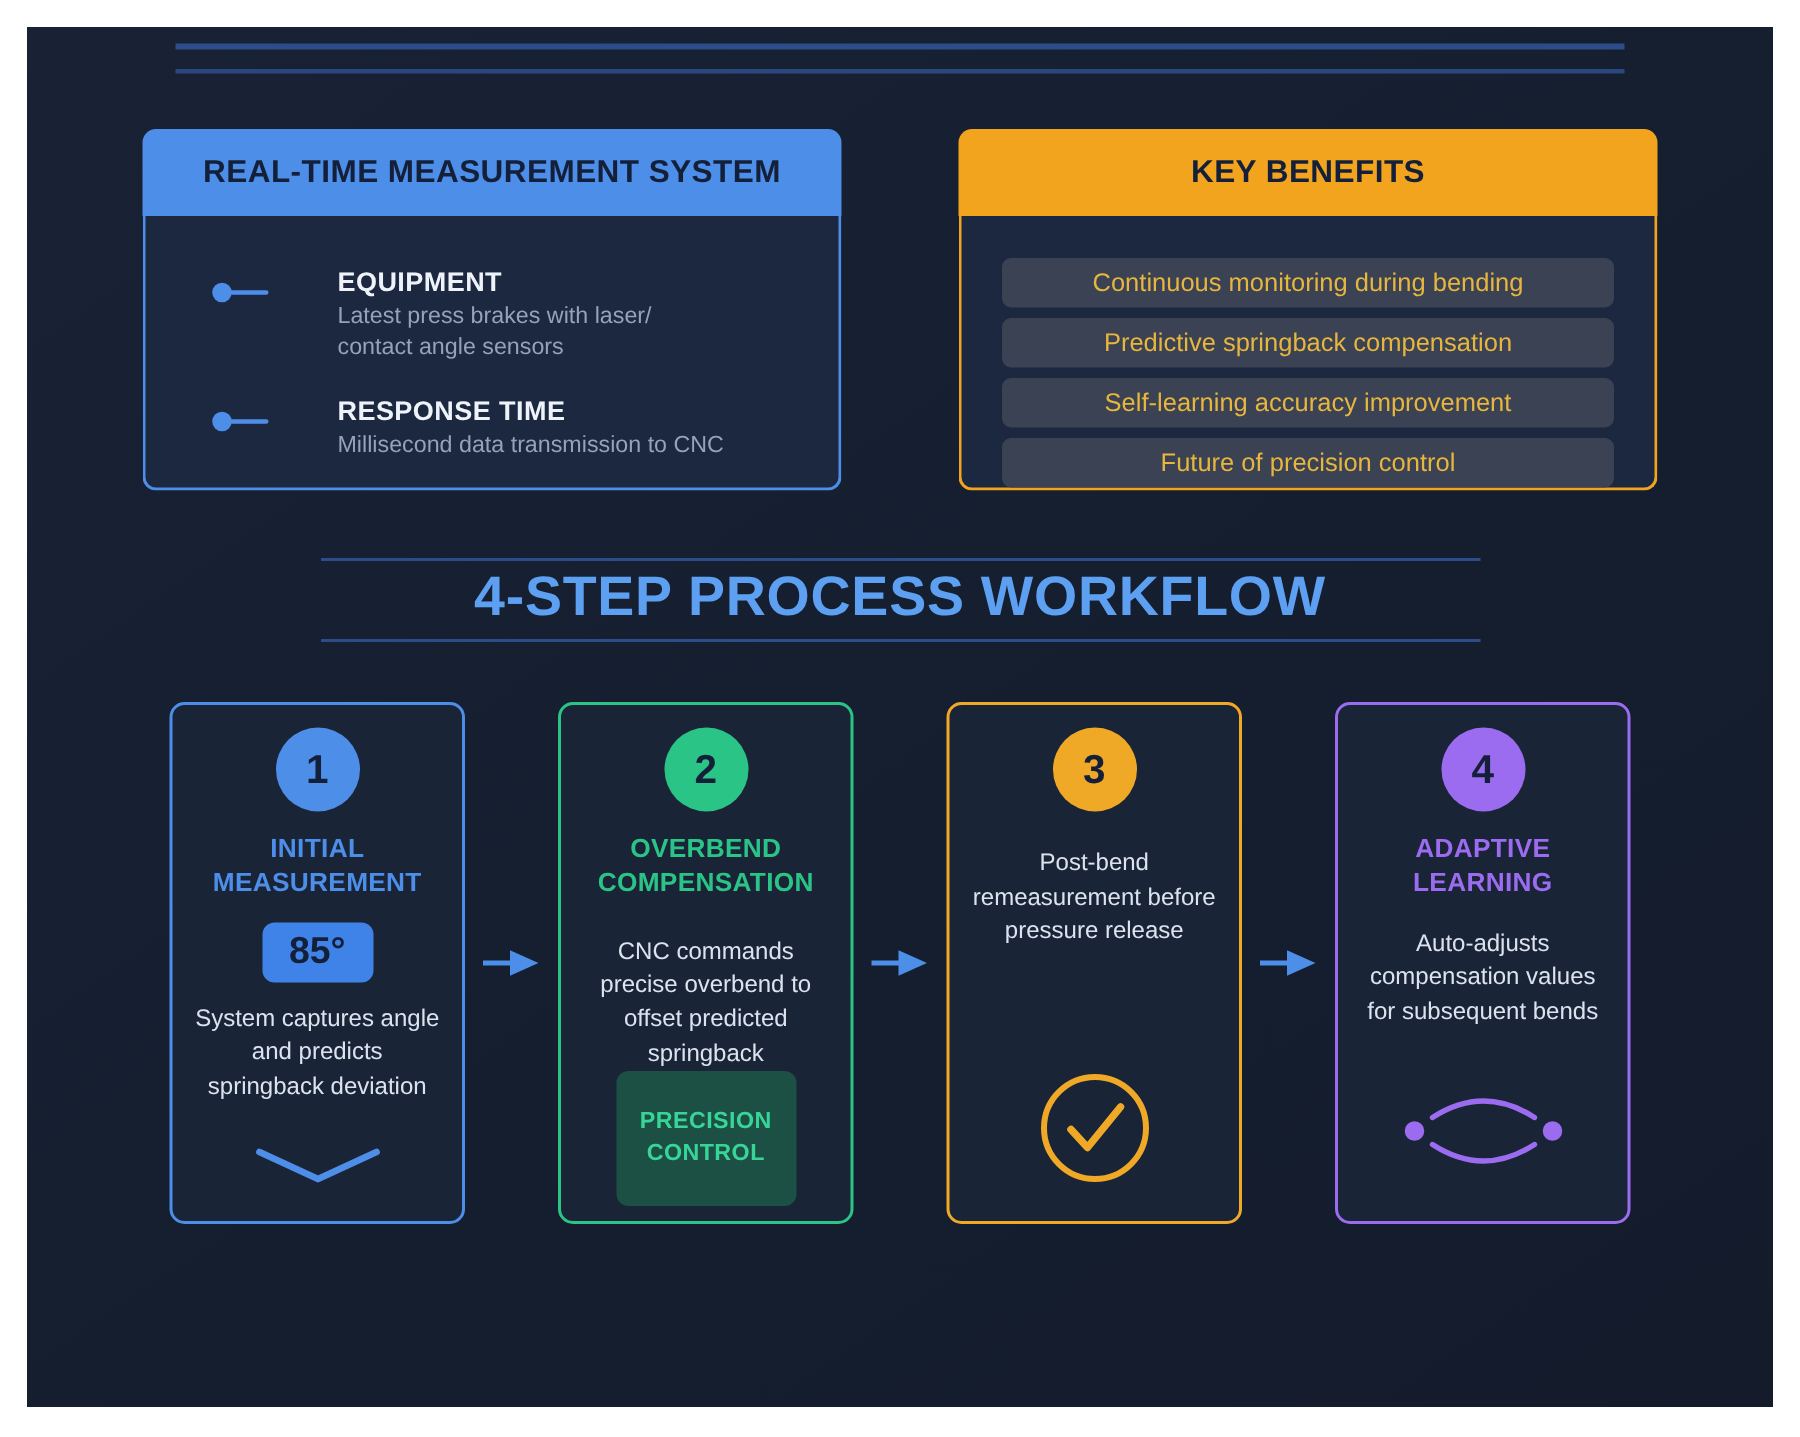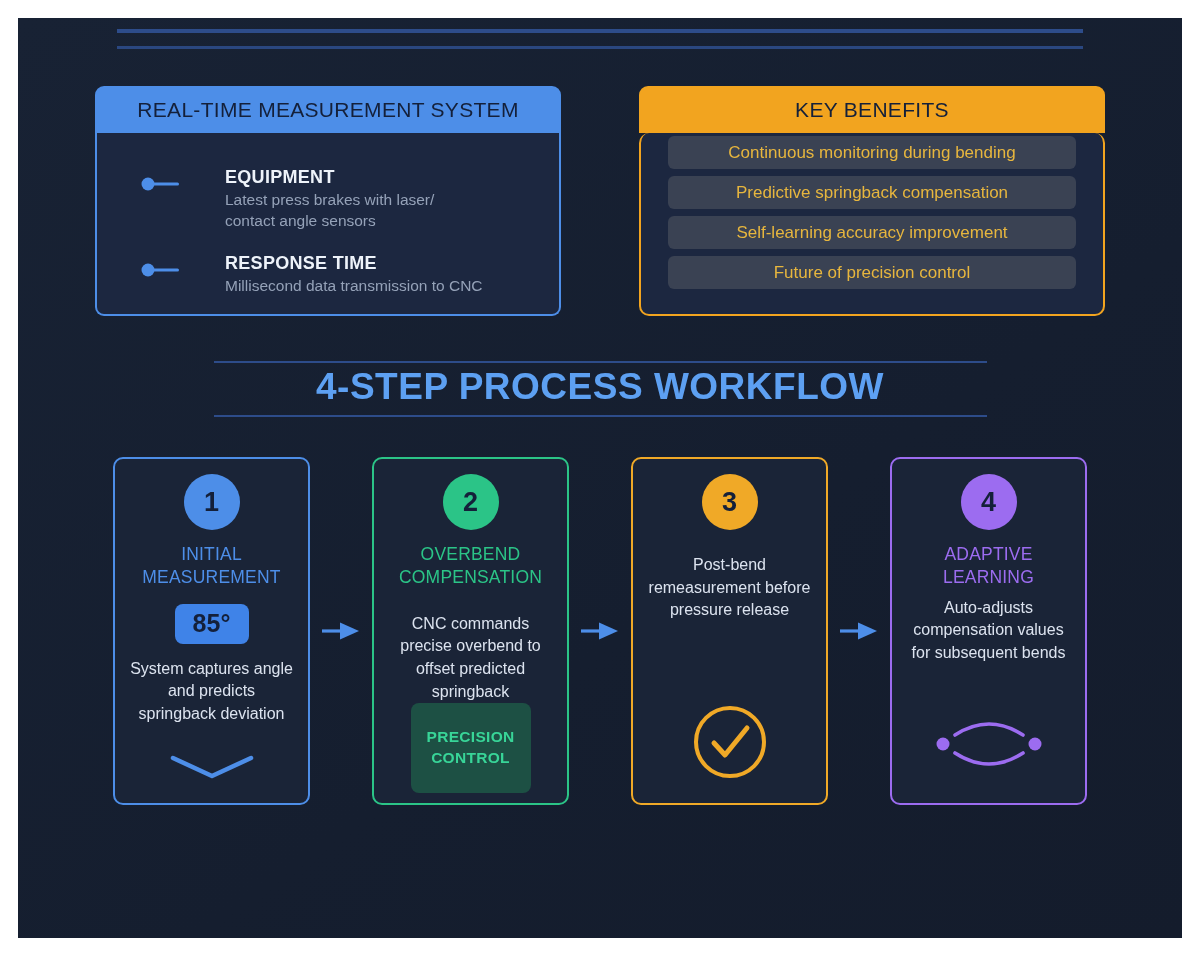--- a/index.html
+++ b/index.html
@@ -13,55 +13,55 @@
   .main-title { margin-top:22px; text-align:center; font-size:46px; font-weight:bold;
     letter-spacing:1px; color:#68a4f4;
     text-shadow:0 0 10px rgba(92,152,246,.95),0 0 24px rgba(70,130,240,.6),0 0 44px rgba(60,120,235,.4); }
   .title-line { width:966px; margin:0 auto; background:#2d4c8a; }
   .title-line.first { height:4px; margin-top:11px; }
   .title-line.second { height:3px; margin-top:13px; background:#2a4780; }
 
   
   .panels-row { display:flex; justify-content:space-between; margin:37px 77px 0; }
   .panel { width:466px; }
-  .panel-header { height:47px; display:flex; align-items:center; justify-content:center;
-    border-radius:9px 9px 0 0; font-size:21px; font-weight:normal; color:#14203a; letter-spacing:.3px;text-align:right; }
+  .panel-header { height:58px; display:flex; align-items:center; justify-content:center;
+    border-radius:9px 9px 0 0; font-size:21px; font-weight:bold; color:#14203a; letter-spacing:.3px;text-align:right; }
   .panel.blue .panel-header { background:#4d8ee8; }
   .panel.orange .panel-header { background:#f2a41f; }
   .panel-body { height:183px; background:#1c2740; border:2px solid; border-top:none;
     border-radius:0 0 9px 9px; }
   .panel.blue .panel-body { border-color:#4d8ee8; }
   .panel.orange .panel-body { border-color:#f2a41f; }
 
   .meas-body { padding:34px 24px 0 44px; }
   .meas-item { display:flex; margin-bottom:21px;gap:44px; }
   .meas-marker { flex:0 0 40px; margin-top:9px; }
   .meas-label { font-size:18px; font-weight:bold; color:#eef3fa; letter-spacing:.3px; }
   .meas-desc { font-size:15.5px; color:#95a2b8; line-height:1.35; white-space:pre-line; margin-top:2px; }
 
-  .benefits-body { padding:3px 27px 0;border-radius:10px; }
+  .benefits-body { padding:28px 27px 0; }
   .benefit-row { height:33px; margin-bottom:7px; background:#3a4253; border-radius:6px;
     display:flex; align-items:center; justify-content:center;
     font-size:17px; color:#e7b63e; }
 
   
   .workflow-heading { width:773px; margin:45px auto 0; text-align:center;
     border-top:2px solid #2d4c8a; border-bottom:2px solid #2d4c8a; padding:3px 0 7px;
     font-size:37px; font-weight:bold; color:#5da0f2; letter-spacing:.5px; }
 
   
   .steps-row { display:flex; justify-content:space-between; align-items:center;
     margin:40px 95px 0; height:348px; }
   .step-card { width:197px; height:348px; border:2px solid var(--accent); border-radius:10px;
     background:#1a2437; display:flex; flex-direction:column; align-items:center;
     padding:15px 14px 18px; text-align:center; }
   .step-circle { width:56px; height:56px; border-radius:50%; background:var(--accent);
     color:#14203a; font-size:27px; font-weight:bold; display:flex; align-items:center;
     justify-content:center; flex:0 0 auto; }
-  .step-title { margin-top:13px; font-size:17.5px; font-weight:normal; line-height:1.3;
+  .step-title { margin-top:13px; font-size:17.5px; font-weight:bold; line-height:1.3;
     color:var(--accent); letter-spacing:.2px; }
   .step-desc { margin-top:14px; font-size:16px; color:#dce3ef; line-height:1.42; }
   .angle-badge { margin-top:15px; width:74px; height:40px; background:#3f83e8; border-radius:8px;
     color:#14203a; font-size:25px; font-weight:bold; display:flex; align-items:center;
     justify-content:center; flex:0 0 auto; }
   .precision-badge { margin-top:auto; margin-bottom:8px; width:120px; padding:24px 8px;
     background:#1d5044; border-radius:8px; color:#38d598; font-size:15.5px; font-weight:bold;
     line-height:1.35; letter-spacing:.3px; }
   .bottom-icon { margin-top:auto; flex:0 0 auto; }
   .arrow-wrap { flex:0 0 auto; display:flex; align-items:center; }
@@ -173,21 +173,21 @@
     <span class="arrow-wrap">
       <svg width="40" height="22" viewBox="0 0 40 22">
         <line x1="1" y1="11" x2="21" y2="11" stroke="#4d8ee8" stroke-width="3.2"></line>
         <polygon points="19,2.5 38,11 19,19.5" fill="#4d8ee8"></polygon>
       </svg>
     </span>
 
     <div class="step-card" style="--accent:#9c6cf0">
       <div class="step-circle">4</div>
       <div class="step-title">ADAPTIVE LEARNING</div>
-      <div class="step-desc" style="margin-top:8px">Auto-adjusts compensation values for subsequent bends</div>
+      <div class="step-desc" style="margin-top:19px">Auto-adjusts compensation values for subsequent bends</div>
       <span class="bottom-icon" style="margin-bottom:6px">
         <svg width="112" height="62" viewBox="0 0 112 62">
           <path d="M22 22 Q56 0 90 22" fill="none" stroke="#9c6cf0" stroke-width="3.6" stroke-linecap="round"></path>
           <path d="M22 40 Q56 62 90 40" fill="none" stroke="#9c6cf0" stroke-width="3.6" stroke-linecap="round"></path>
           <circle cx="10" cy="31" r="6.5" fill="#9c6cf0"></circle>
           <circle cx="102" cy="31" r="6.5" fill="#9c6cf0"></circle>
         </svg>
       </span>
     </div>
 

